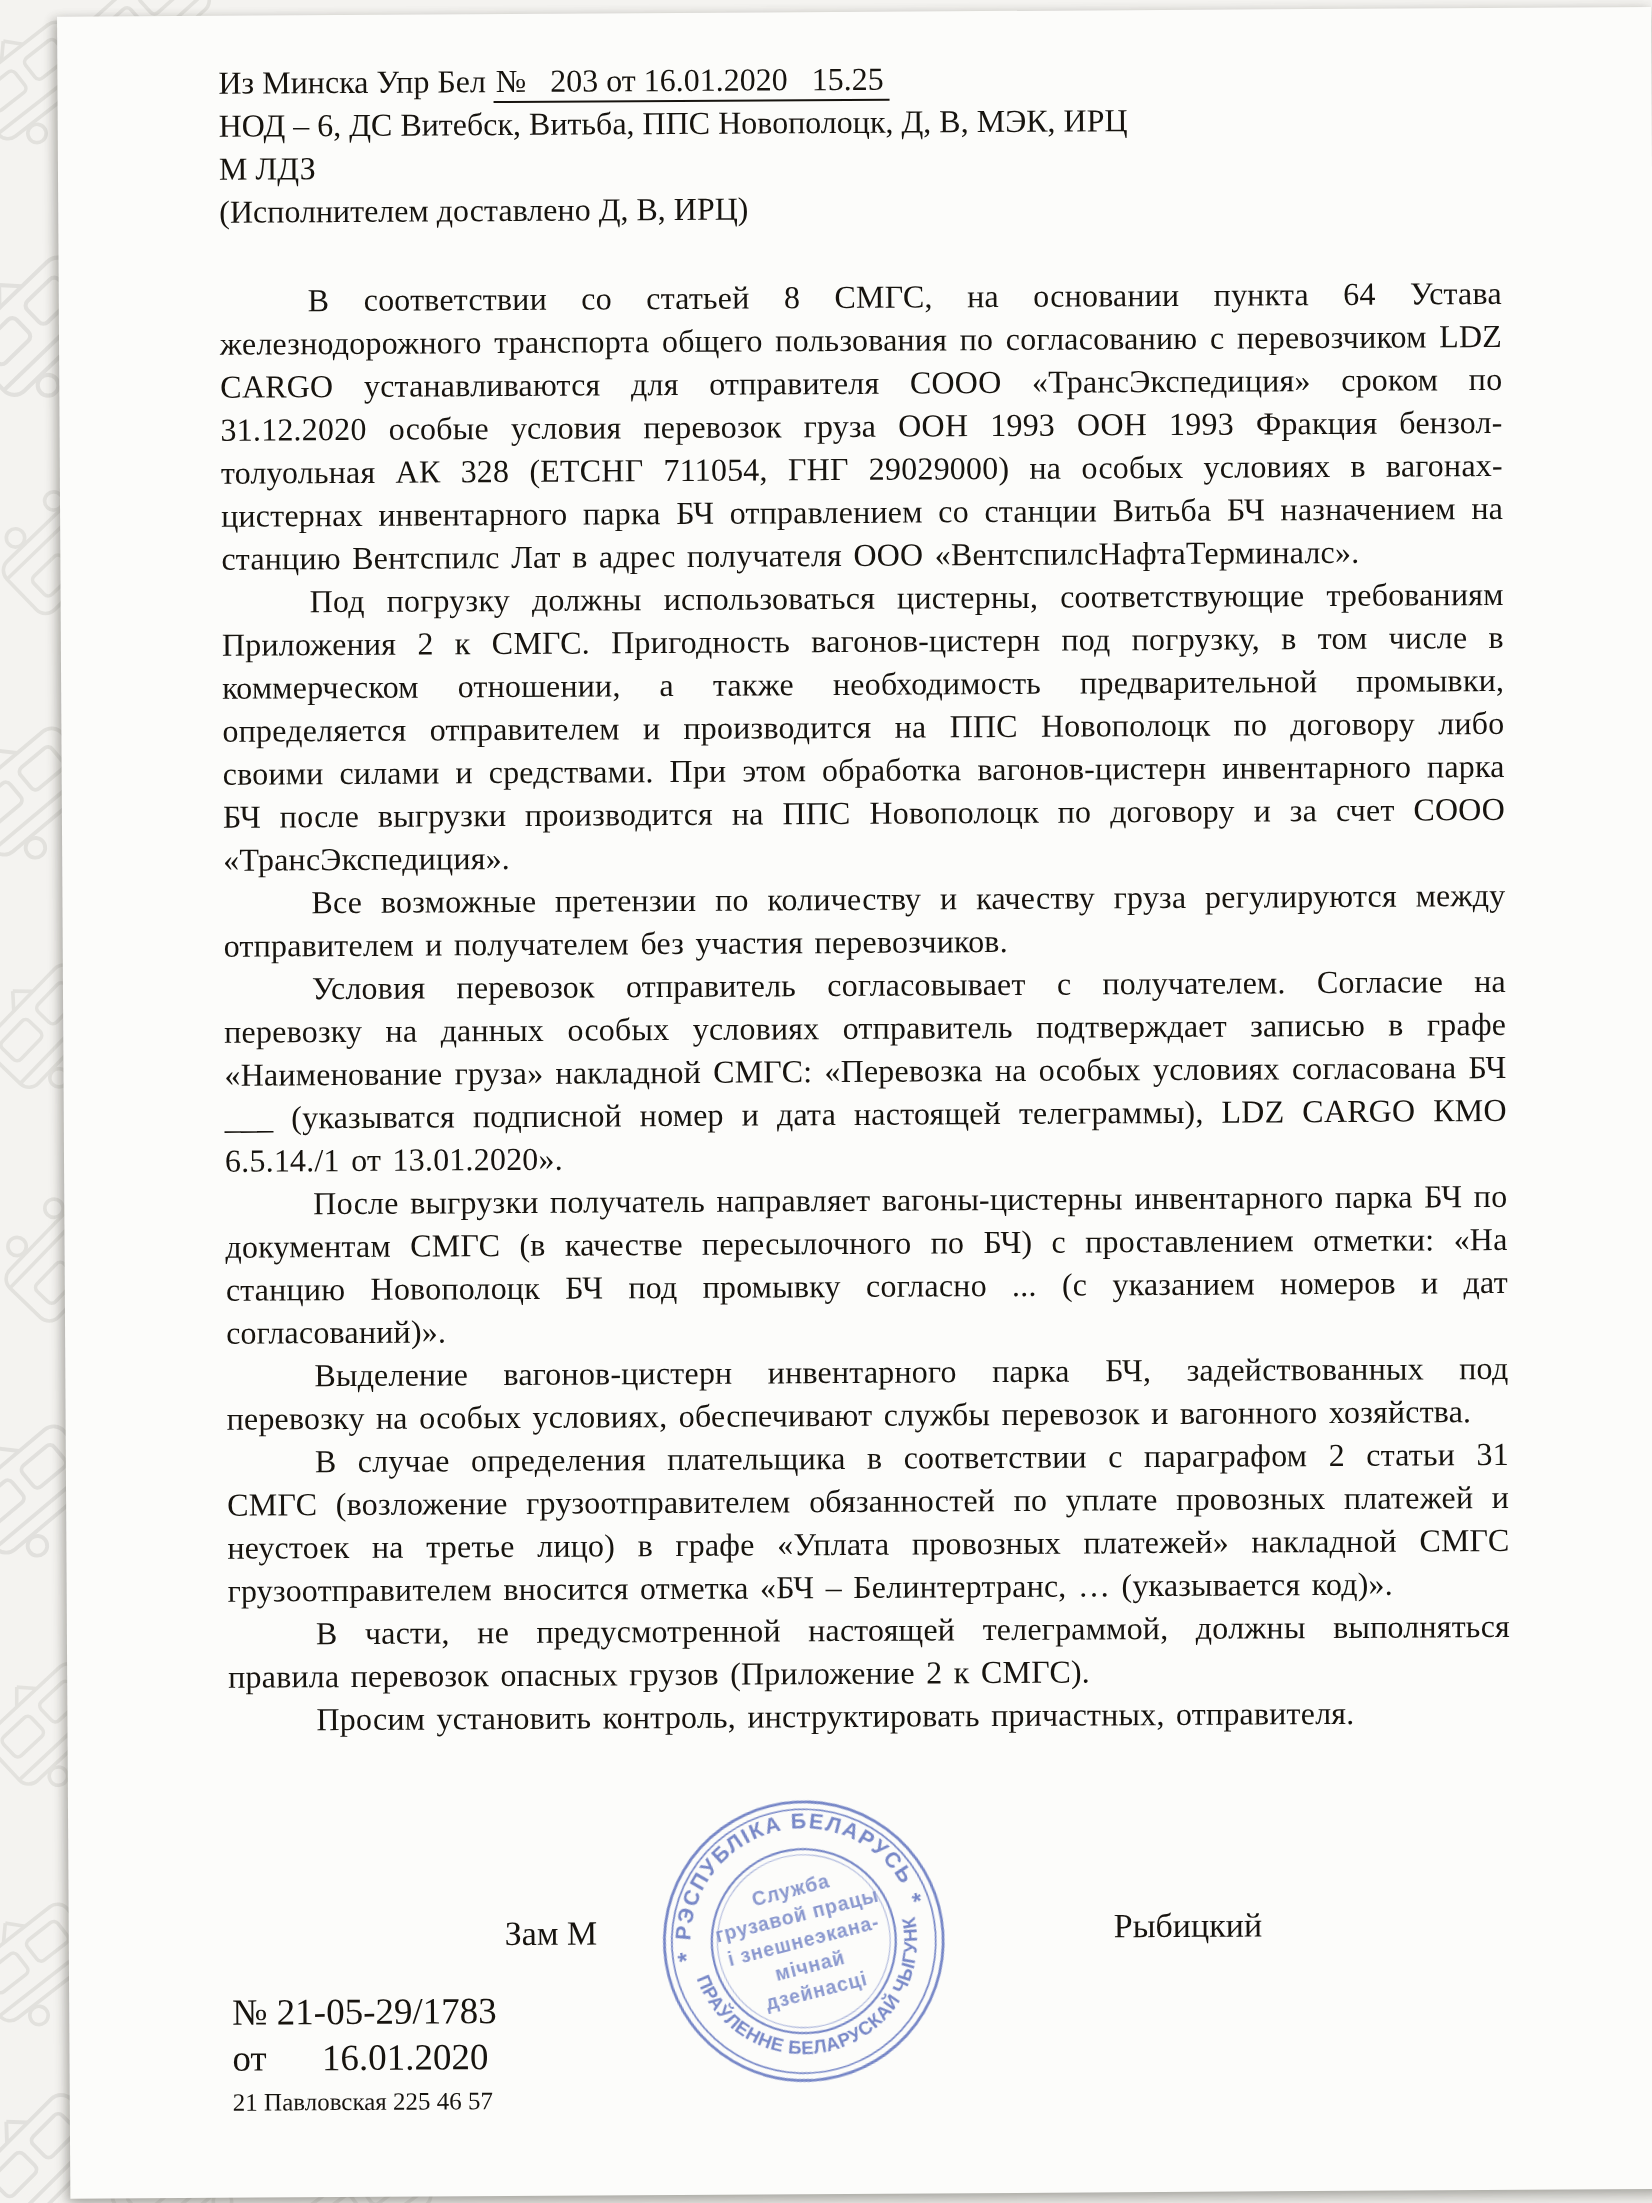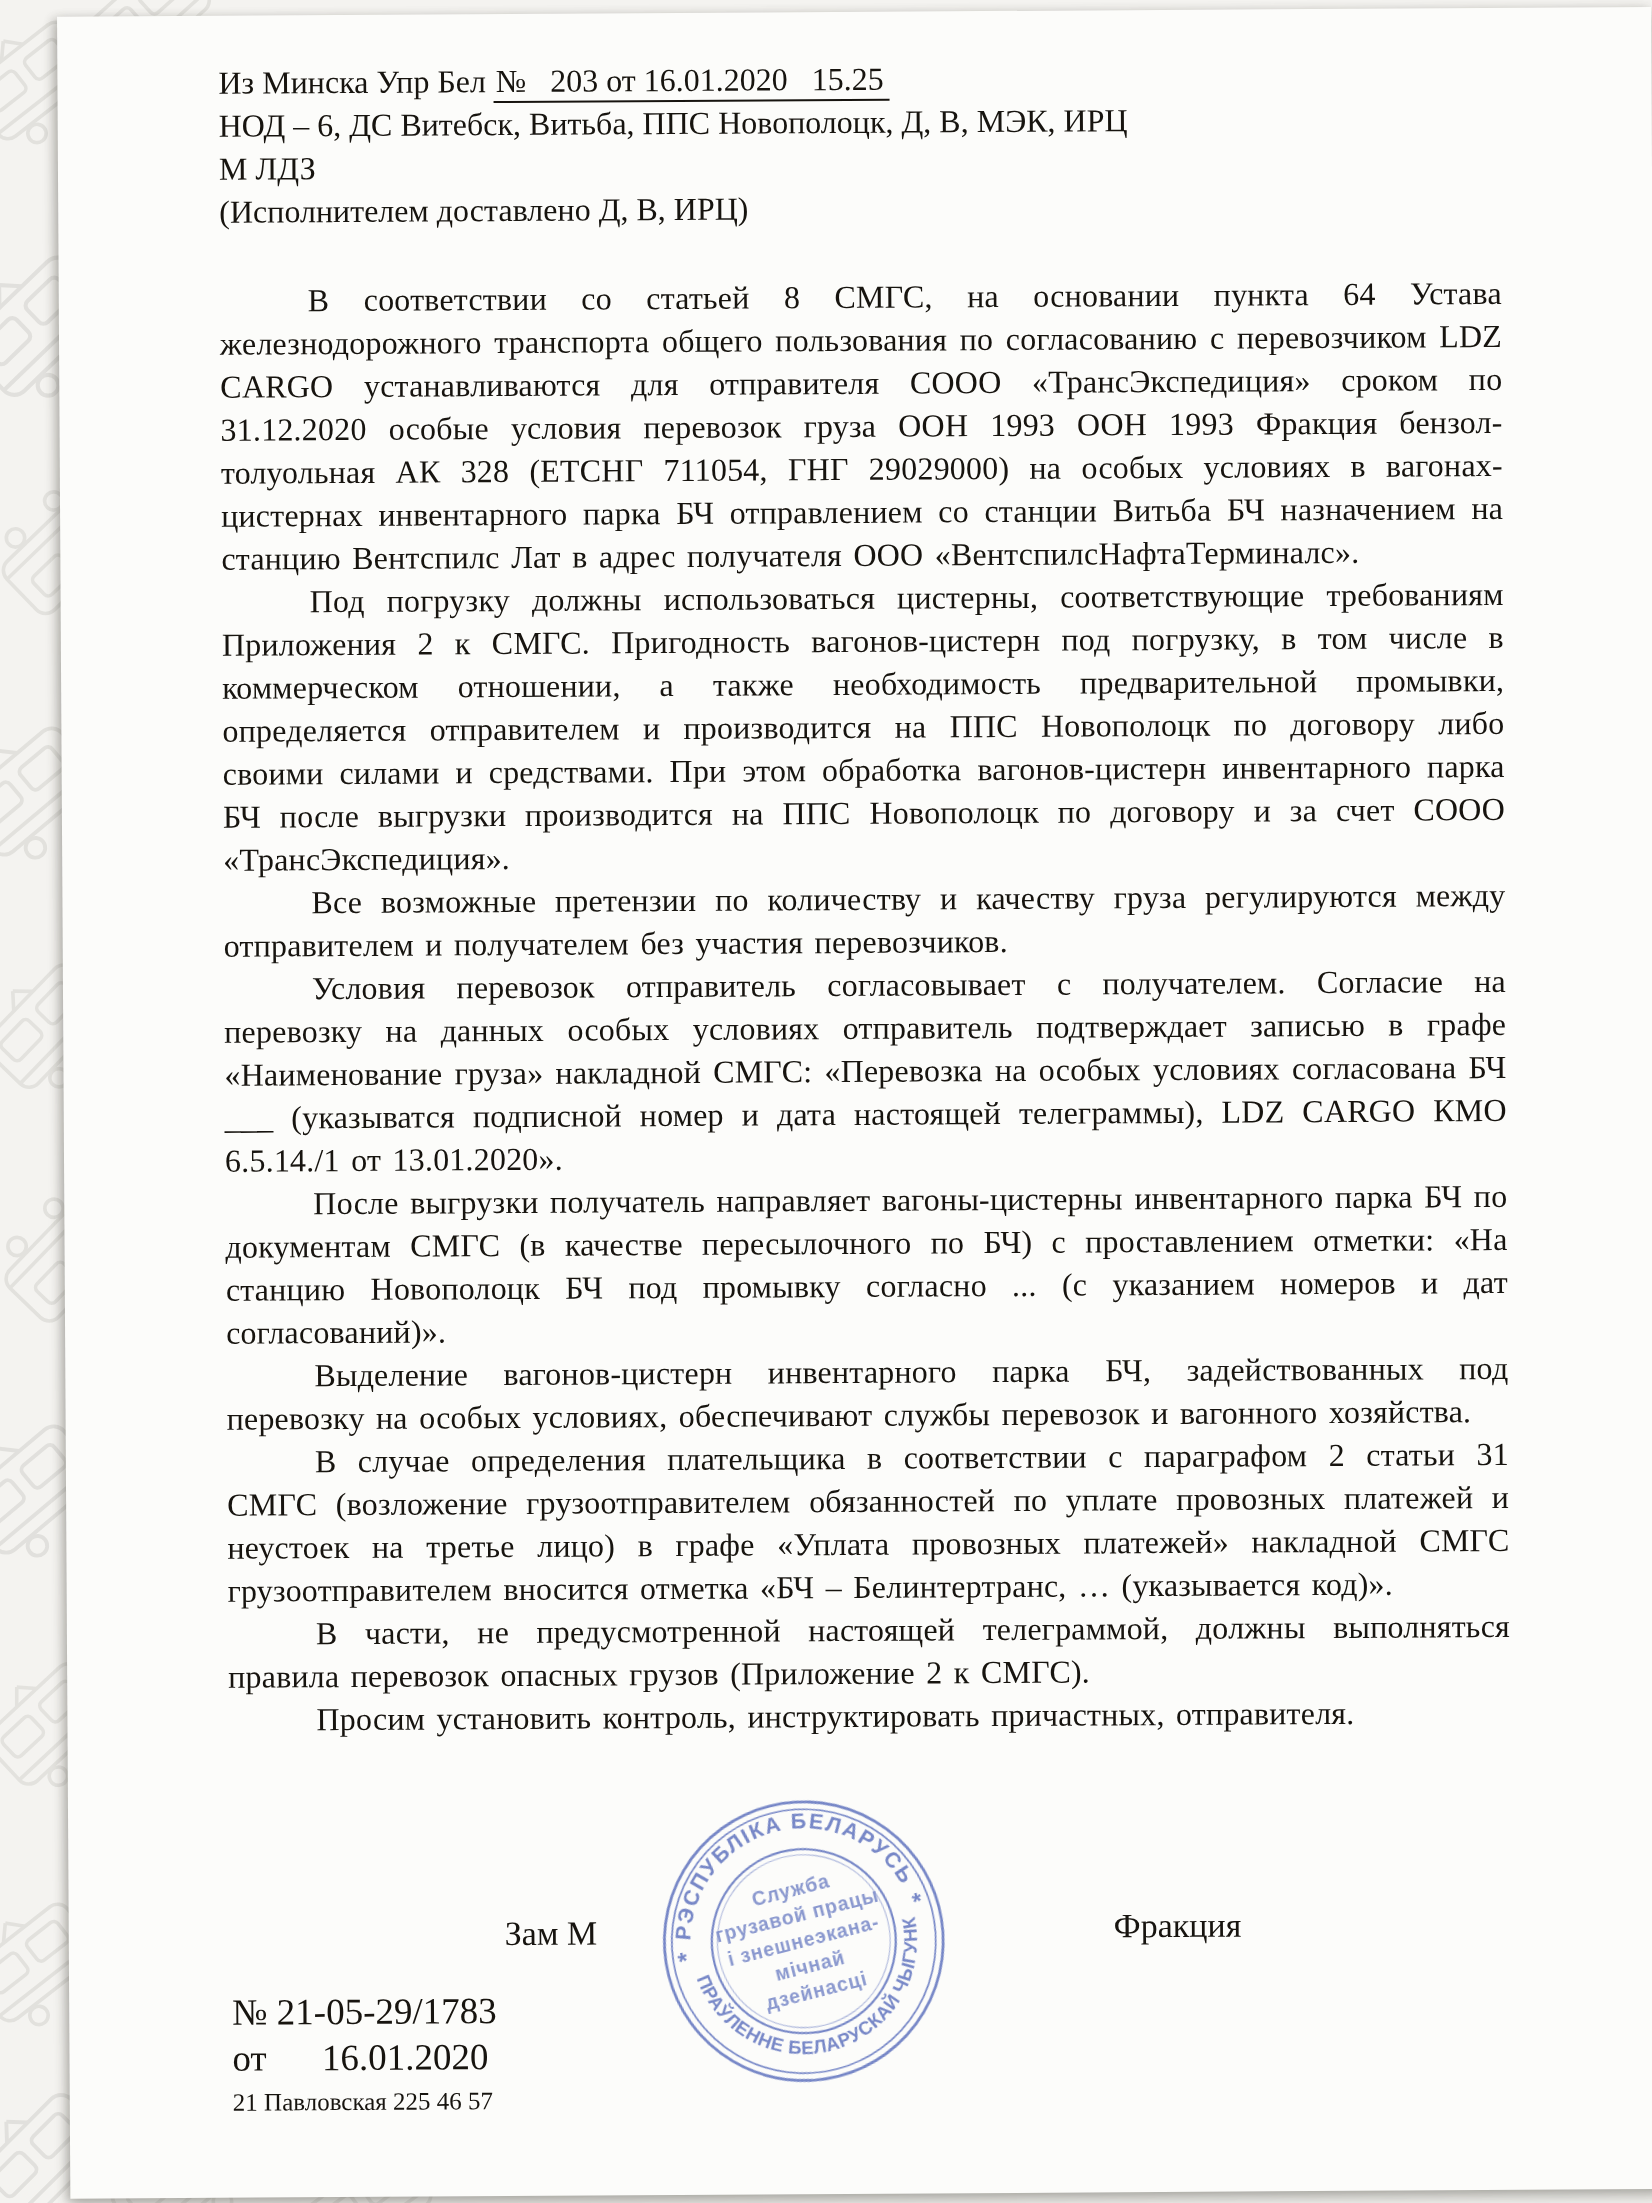--- a/index.html
+++ b/index.html
@@ -150,21 +150,21 @@
     <p>Условия перевозок отправитель согласовывает с получателем. Согласие на перевозку на данных особых условиях отправитель подтверждает записью в графе «Наименование груза» накладной СМГС: «Перевозка на особых условиях согласована БЧ ___ (указыватся подписной номер и дата настоящей телеграммы), LDZ CARGO КМО 6.5.14./1 от 13.01.2020».</p>
     <p>После выгрузки получатель направляет вагоны-цистерны инвентарного парка БЧ по документам СМГС (в качестве пересылочного по БЧ) с проставлением отметки: «На станцию Новополоцк БЧ под промывку согласно ... (с указанием номеров и дат согласований)».</p>
     <p>Выделение вагонов-цистерн инвентарного парка БЧ, задействованных под перевозку на особых условиях, обеспечивают службы перевозок и вагонного хозяйства.</p>
     <p>В случае определения плательщика в соответствии с параграфом 2 статьи 31 СМГС (возложение грузоотправителем обязанностей по уплате провозных платежей и неустоек на третье лицо) в графе «Уплата провозных платежей» накладной СМГС грузоотправителем вносится отметка «БЧ – Белинтертранс, … (указывается код)».</p>
     <p>В части, не предусмотренной настоящей телеграммой, должны выполняться правила перевозок опасных грузов (Приложение 2 к СМГС).</p>
     <p>Просим установить контроль, инструктировать причастных, отправителя.</p>
   </div>
 
   <div class="sig-row">
     <span class="sig-pos">Зам М</span>
-    <span class="sig-name">Фракция</span>
+    <span class="sig-name">Рыбицкий</span>
   </div>
 
   <div class="ref-block">
     <div class="ref-number">№ 21-05-29/1783</div>
     <div class="ref-date">от&nbsp;&nbsp;&nbsp;16.01.2020</div>
     <div class="ref-phone">21 Павловская 225 46 57</div>
   </div>
 
   <div class="stamp">
     <svg viewBox="0 0 340 340" width="316" height="316">

